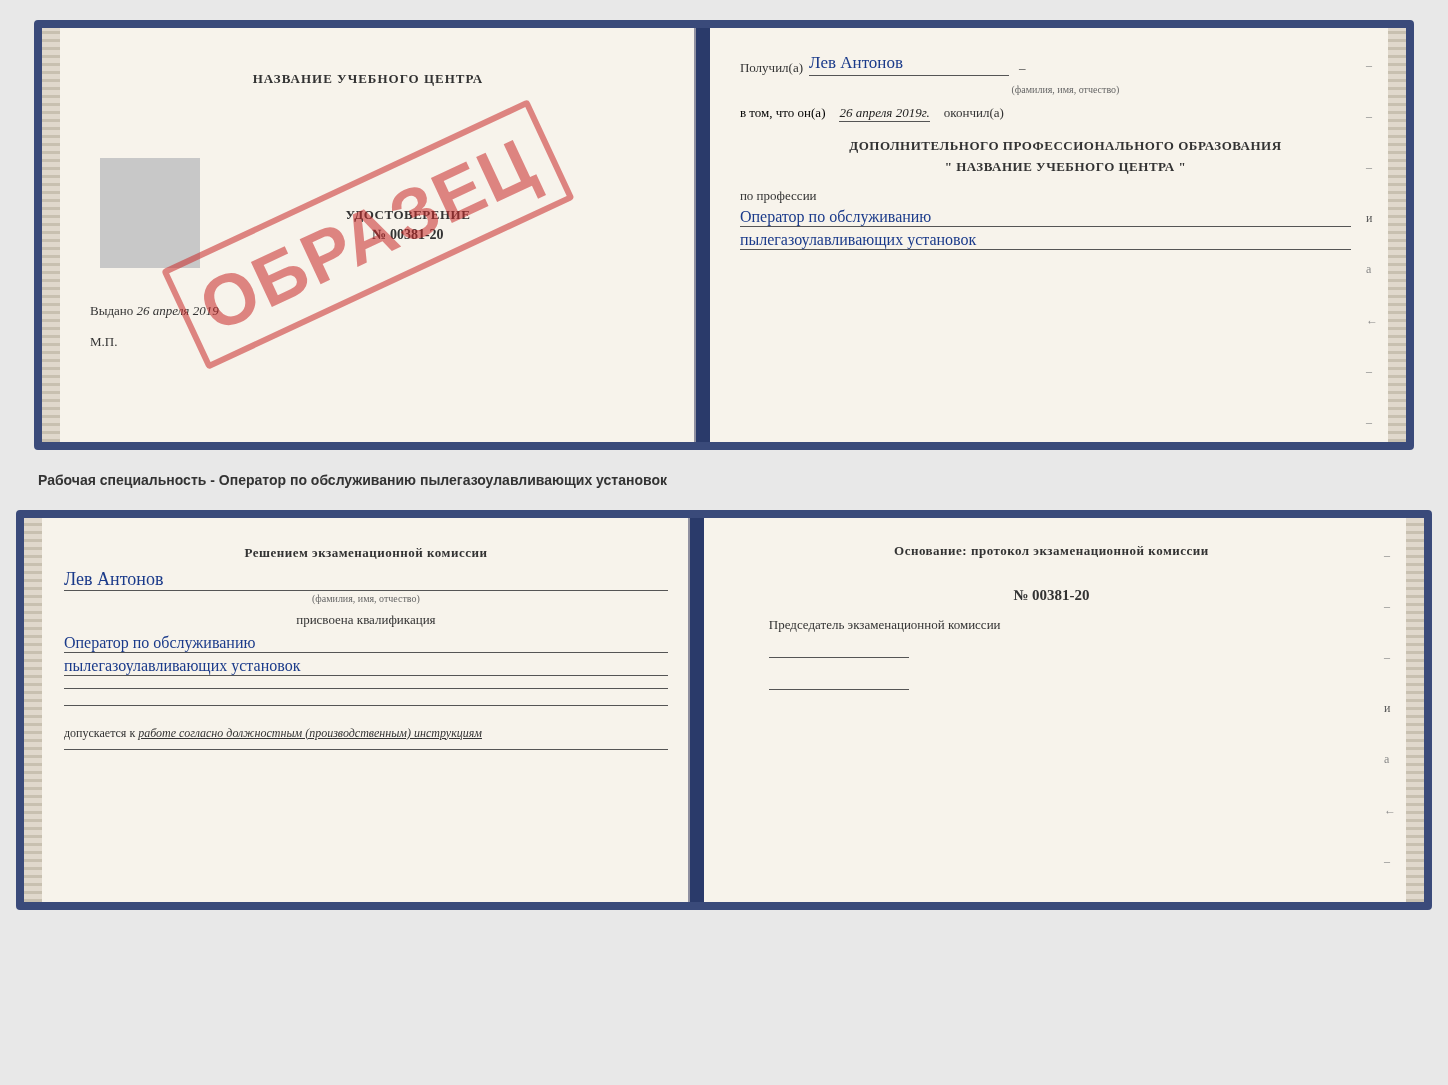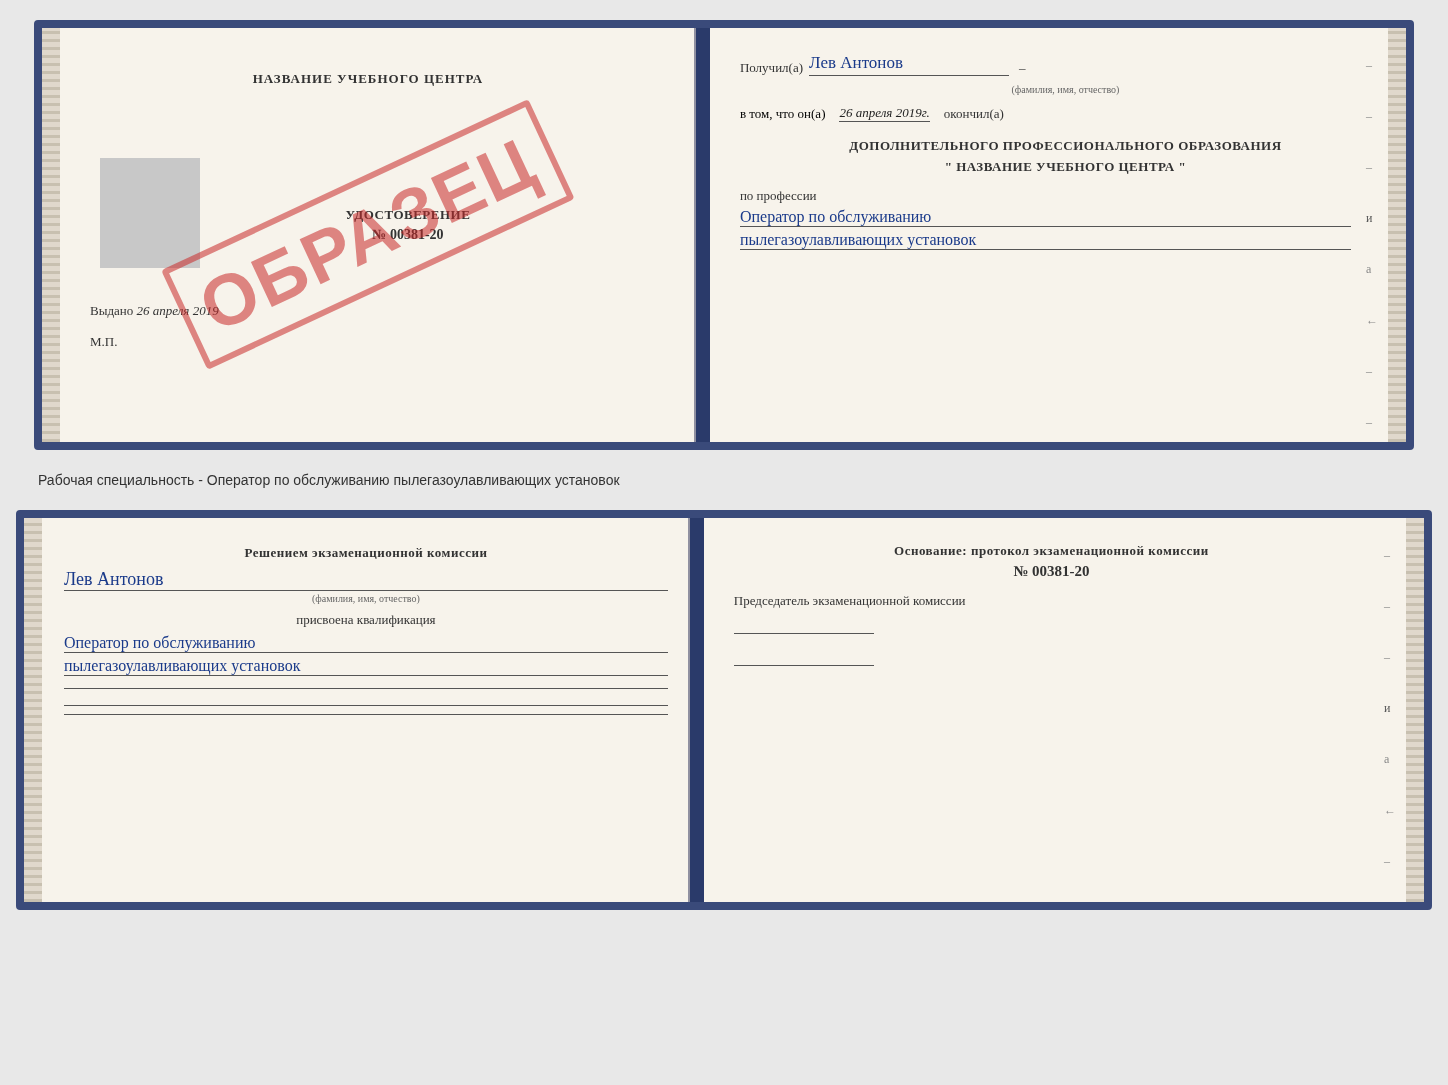--- a/index.html
+++ b/index.html
@@ -195,21 +195,21 @@
     .fio-subtitle {
       font-size: 10px;
       color: #666;
       text-align: center;
       margin-top: 2px;
       margin-bottom: 10px;
     }
 
     .vtom-row {
       display: flex;
-      align-items: center;
+      align-items: flex-start;
       gap: 8px;
       font-size: 13px;
       margin-bottom: 14px;
     }
 
     .date-handwritten {
       font-style: italic;
       font-family: 'Segoe Script', cursive;
       font-size: 13px;
       color: #222;
@@ -242,20 +242,21 @@
       margin-bottom: 4px;
     }
 
     
     .separator-text {
       width: 1380px;
       font-size: 14px;
       color: #333;
       padding: 6px 4px;
       font-family: Arial, sans-serif;
+      font-weight: bold;
     }
 
     
     .document-container-bottom {
       width: 1416px;
       background: #f5f0e8;
       border: 8px solid #3a4a7a;
       border-radius: 4px;
       display: flex;
       position: relative;
@@ -332,40 +333,41 @@
       text-decoration: underline;
     }
 
     
     .osnovanie-text {
       font-size: 13px;
       font-weight: bold;
       letter-spacing: 0.5px;
       color: #333;
       text-align: center;
-      margin-bottom: 4px;
+      margin-bottom: 28px;
     }
 
     .protocol-number {
       font-size: 15px;
       font-weight: bold;
       text-align: center;
       color: #333;
       margin-bottom: 8px;
     }
 
     .ot-date {
       font-size: 13px;
       text-align: center;
       color: #333;
       margin-bottom: 20px;
     }
 
     .podpis-block {
       margin-top: 12px;
+      margin-left: 35px;
     }
 
     .podpis-label {
       font-size: 13px;
       color: #333;
       line-height: 1.4;
     }
 
     .podpis-line {
       border-bottom: 1px solid #555;
@@ -467,20 +469,24 @@
     <div class="texture-border-left"></div>
     <div style="padding-left:10px;">
       <div class="komissia-text">Решением экзаменационной комиссии</div>
       <span class="fio-komissia">Лев Антонов</span>
       <div class="fio-komissia-sub">(фамилия, имя, отчество)</div>
       <div class="prisvoena-text">присвоена квалификация</div>
       <span class="kvali-handwritten">Оператор по обслуживанию</span>
       <span class="kvali-handwritten">пылегазоулавливающих установок</span>
       <div class="line-underline" style="margin-top:12px;"></div>
       <div class="line-underline" style="margin-top:16px;"></div>
+      <div class="dopuskaetsya">
+        <span>допускается к</span>
+        <span class="dopusk-italic">работе согласно должностным (производственным) инструкциям</span>
+      </div>
       <div class="line-underline" style="margin-top:8px;"></div>
     </div>
   </div>
 
   <div class="divider-spine"></div>
 
   <div class="bottom-right">
     <div class="texture-border-right-outer"></div>
 
     <div style="padding-right:40px;">

